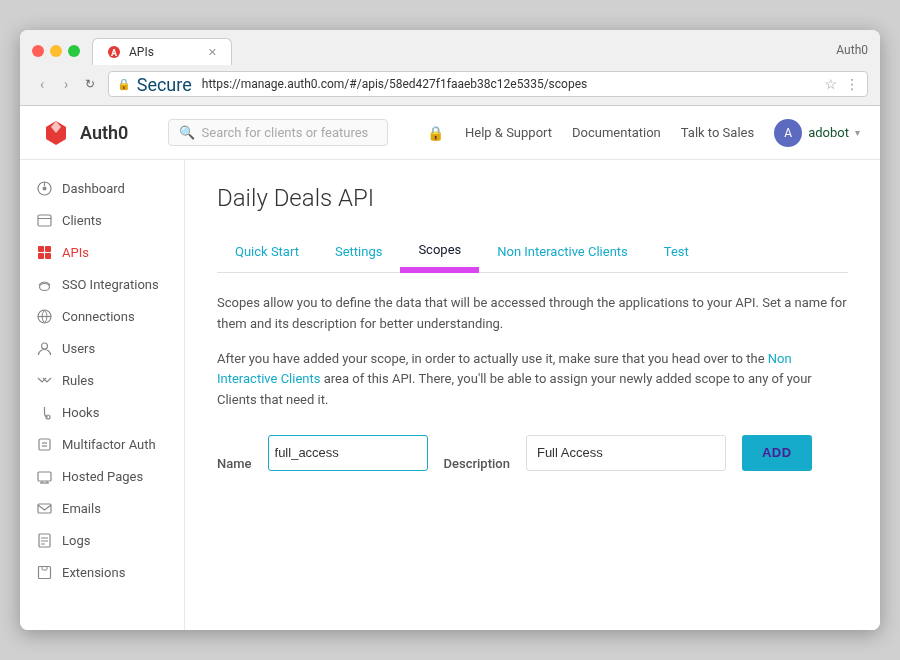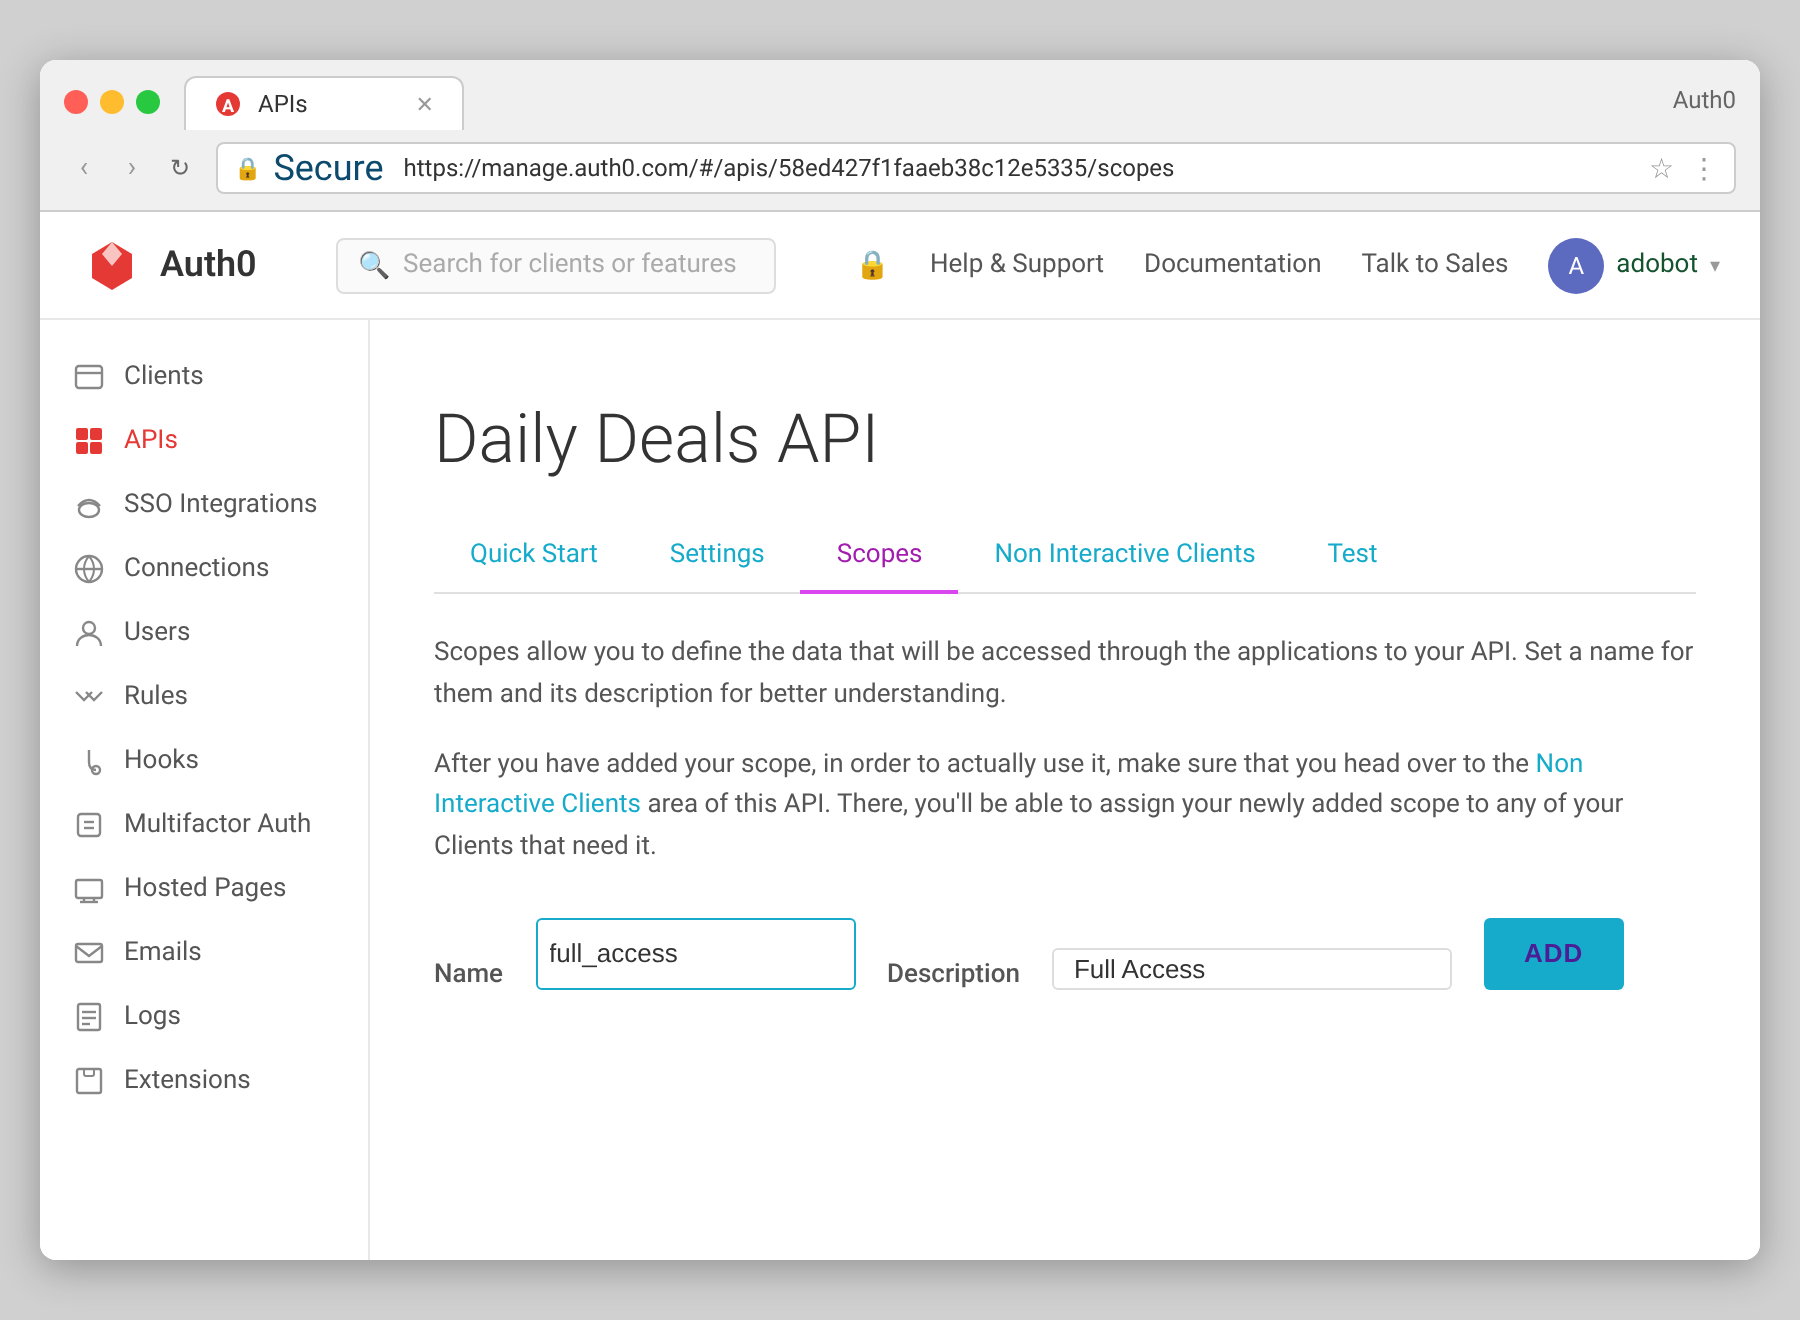--- a/index.html
+++ b/index.html
@@ -303,25 +303,24 @@
 
     
     .content-area {
       flex: 1;
       padding: 24px 32px;
       overflow-y: auto;
       background: #fff;
     }
 
     .page-title {
-      font-size: 34px;
+      font-size: 24px;
       font-weight: 300;
       color: #333;
       margin-bottom: 20px;
-      margin-top: 16px;
     }
 
     
     .tabs-bar {
       display: flex;
       align-items: center;
       gap: 0;
       border-bottom: 1px solid #e0e0e0;
       margin-bottom: 20px;
     }
@@ -329,22 +328,22 @@
     .tab-item {
       padding: 10px 18px;
       font-size: 13px;
       cursor: pointer;
       color: #16abca;
       border-bottom: 2px solid transparent;
       margin-bottom: -1px;
     }
 
     .tab-item.active {
-      color: #a21caf;
-      border-bottom: 2px solid #d946ef;
+      color: #0f172a;
+      border-bottom: 6px solid #d946ef;
     }
 
     .description-text {
       font-size: 13px;
       color: #555;
       line-height: 1.6;
       margin-bottom: 14px;
       max-width: 680px;
     }
 
@@ -372,21 +371,21 @@
       border: 1px solid #16abca;
       border-radius: 3px;
       padding: 0 6px;
       font-size: 13px;
       color: #333;
       outline: none;
       width: 160px;
     }
 
     .form-input-desc {
-      height: 21px;
+      height: 36px;
       border: 1px solid #ddd;
       border-radius: 3px;
       padding: 0 10px;
       font-size: 13px;
       color: #333;
       outline: none;
       width: 200px;
     }
 
     .add-button {
@@ -469,20 +468,30 @@
           </div>
           <span class="user-name">adobot</span>
           <span class="chevron-down">▾</span>
         </div>
       </div>
     </div>
 
     <div class="main-area">
 
       <nav class="sidebar">
+        <div class="sidebar-item">
+          <span class="sidebar-item-icon">
+            <svg width="15" height="15" viewBox="0 0 15 15" fill="none">
+                <circle cx="7.5" cy="7.5" r="6.5" stroke="#888" stroke-width="1.2"></circle>
+                <circle cx="7.5" cy="7.5" r="2" fill="#888"></circle>
+                <line x1="7.5" y1="1" x2="7.5" y2="5" stroke="#888" stroke-width="1.2"></line>
+              </svg>
+          </span>
+          <span>Dashboard</span>
+        </div>
         <div class="sidebar-item">
           <span class="sidebar-item-icon">
             <svg width="15" height="15" viewBox="0 0 15 15" fill="none">
                 <rect x="1" y="2" width="13" height="11" rx="1.5" stroke="#888" stroke-width="1.2"></rect>
                 <line x1="1" y1="5.5" x2="14" y2="5.5" stroke="#888" stroke-width="1.2"></line>
               </svg>
           </span>
           <span>Clients</span>
         </div>
         <div class="sidebar-item active">

